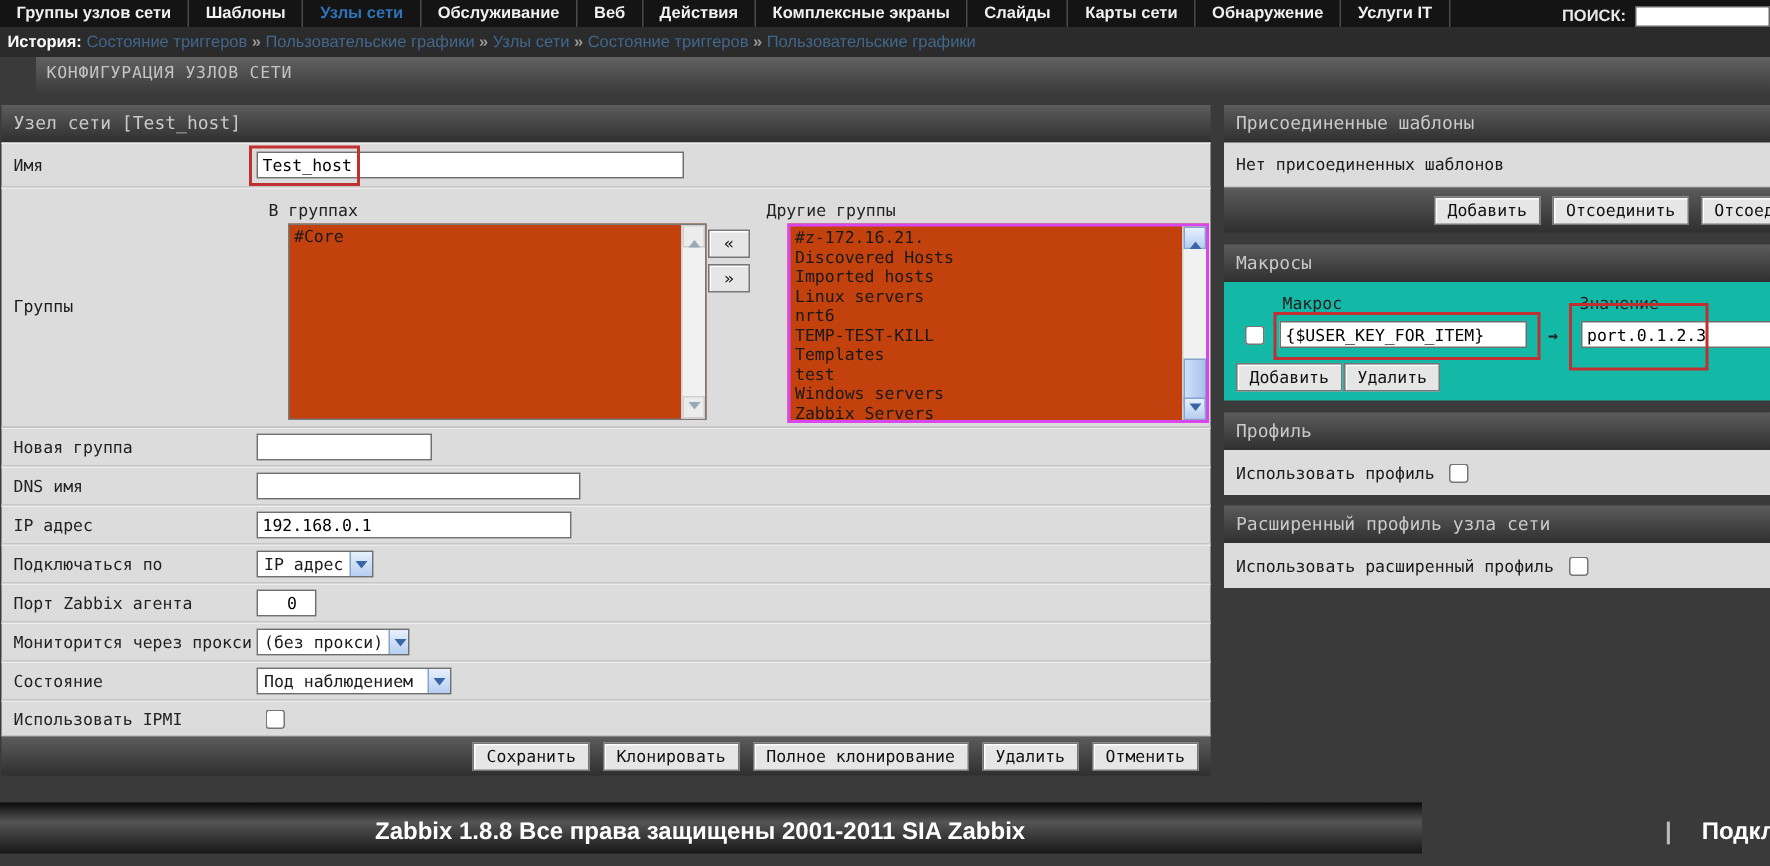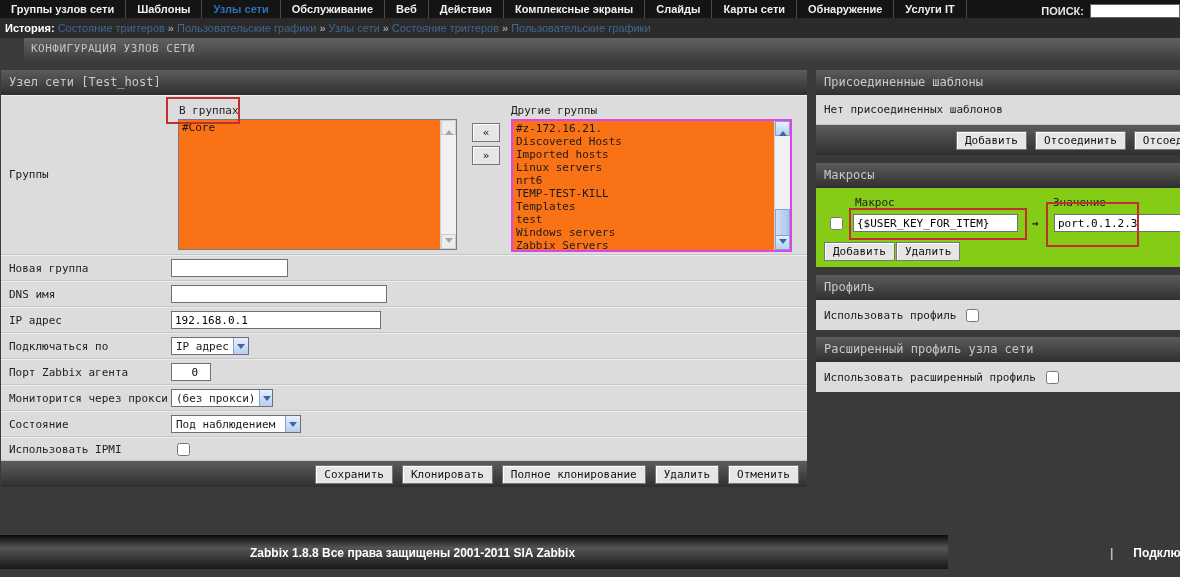--- a/index.html
+++ b/index.html
@@ -59,21 +59,21 @@
   .host-panel { position:absolute; left:1px; top:70px; width:806px; }
   .frow { display:flex; background:#dcdcdc; border-top:1px solid #ececec; border-bottom:1px solid #c6c6c6; }
   .frow .lbl { width:170px; padding-left:8px; display:flex; align-items:center; color:#222; }
   .frow .ctl { display:flex; align-items:center; }
   .row-name { height:30px; }
   .row-std  { height:26px; }
   .row-ipmi { height:24px; }
   .row-groups { height:160px; position:relative; }
   .groups-label { position:absolute; left:8px; top:72px; }
   .grp-col-label { position:absolute; top:8px; color:#222; }
-  .listbox { position:absolute; top:23px; background:#f97316; border:1px solid #7a7a7a; display:flex; }
+  .listbox { position:absolute; top:23px; background:#c2410c; border:1px solid #7a7a7a; display:flex;margin-left:14px; }
   .opts { flex:1; overflow:hidden; padding-top:1px; }
   .opt { padding:0 3px; line-height:13px; white-space:nowrap; cursor:default; }
   .listbox.other { border:2px solid #d946ef; }
   .sb { width:16px; background:#f1f1f1; border-left:1px solid #d0d0d0; position:relative; }
   .sb-btn { position:absolute; left:0; width:15px; height:15px; }
   .sb-btn.gray { background:#ececec; border:1px solid #cfcfcf; }
   .sb-btn.blue { background:linear-gradient(#e7f0fd,#b7cef0); border:1px solid #88a4cc; }
   .sb-btn::after { content:""; position:absolute; left:3px; }
   .sb-btn.up::after   { top:5px; border:4px solid transparent; border-bottom:5px solid #9aa7b8; }
   .sb-btn.down::after { top:3px; border:4px solid transparent; border-top:5px solid #9aa7b8; }
@@ -82,29 +82,29 @@
   .sb-btn.up { top:0; } .sb-btn.down { bottom:0; }
   .sb-thumb { position:absolute; left:0; width:15px; height:32px; top:68%; background:linear-gradient(90deg,#cfe0f8,#aac4ee); border:1px solid #88a4cc; }
   .mv-btns { position:absolute; left:471px; top:27px; display:flex; flex-direction:column; gap:4px; }
   .mv-btns .btn { width:28px; text-align:center; padding:2px 0; }
   .host-ft { height:26px; display:flex; align-items:center; justify-content:flex-end; gap:9px; padding-right:8px; }
   
   .rpanel { position:absolute; left:816px; width:364px; }
   .rbody { background:#dcdcdc; }
   .tpl-body { height:30px; line-height:30px; padding-left:8px; border-bottom:1px solid #c6c6c6; }
   .tpl-ft { height:30px; display:flex; align-items:center; gap:8px; padding-left:140px; }
-  .mac-body { position:relative; height:79px; background:#84cc16; }
+  .mac-body { position:relative; height:79px; background:#14b8a6; }
   .mac-col { position:absolute; top:8px; color:#222; }
   .mac-arrow { position:absolute; left:216px; top:29px; font-weight:bold; color:#222; }
   .pro-body { height:30px; display:flex; align-items:center; padding-left:8px; }
   
   .footer {
     position:absolute; left:0; top:535px; width:948px; height:34px;
     background:linear-gradient(#090909, #555 38%, #171717);
-    color:#fff; font-family:"Liberation Sans", sans-serif; font-weight:bold; font-size:12px;
+    color:#fff; font-family:"Liberation Sans", sans-serif; font-weight:bold; font-size:16px;
   }
   .footer .copy { position:absolute; left:250px; top:11px; white-space:nowrap; }
   .footer .conn { position:absolute; left:1110px; top:11px; white-space:nowrap; }
   .footer .fsep { color:#bbb; padding-right:20px; }
   
   .anno { position:absolute; border:2px solid #c03030; pointer-events:none; z-index:50; }
 </style>
 </head>
 <body>
 
@@ -129,20 +129,26 @@
 <div class="history">
   <span class="hlabel">История:</span>
   <a>Состояние триггеров</a><span class="hsep">»</span><a>Пользовательские графики</a><span class="hsep">»</span><a>Узлы сети</a><span class="hsep">»</span><a>Состояние триггеров</a><span class="hsep">»</span><a>Пользовательские графики</a>
 </div>
 
 <div class="titlebar">КОНФИГУРАЦИЯ УЗЛОВ СЕТИ</div>
 
 <div class="host-panel">
   <div class="panel-hd">Узел сети  [Test_host]</div>
 
+  <div class="frow row-name">
+    <div class="lbl">Имя</div>
+    <div class="ctl">
+        <input class="txt" style="width: 285px;" value="Test_host">
+      </div>
+  </div>
 
   <div class="frow row-groups">
     <span class="groups-label">Группы</span>
     <span class="grp-col-label" style="left:178px">В группах</span>
     <span class="grp-col-label" style="left:510px">Другие группы</span>
 
     <div class="listbox" style="left:177px; width:279px; height:131px;">
       <div class="opts">
         <div class="opt">#Core</div>
       </div>

